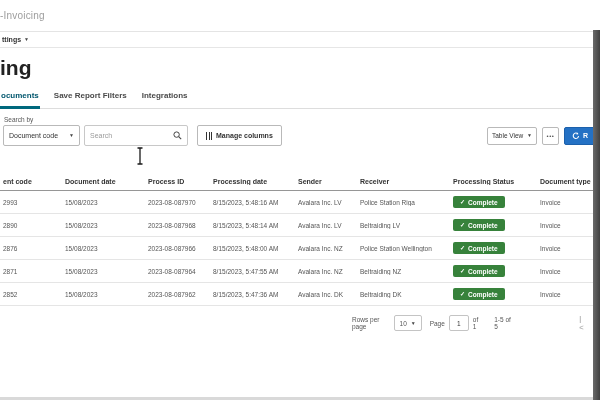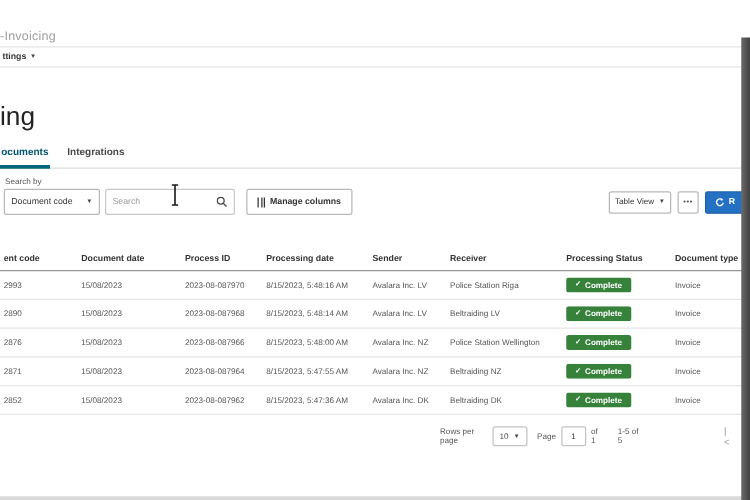--- a/index.html
+++ b/index.html
@@ -2,28 +2,28 @@
 <html><head>
 <meta charset="utf-8">
 <style>
   * { box-sizing: border-box; margin: 0; padding: 0; }
   html,body { width:600px; height:400px; }
   body {
     font-family: "Liberation Sans", sans-serif;
     background:#fff; color:#333; overflow:hidden; position:relative;
   }
   
-  .topbar { height:16px; border-bottom:1px solid #e4e4e4; display:flex; align-items:center;margin-top:22px; }
+  .topbar { height:32px; border-bottom:1px solid #e4e4e4; display:flex; align-items:center; }
   .brand { font-size:10px; color:#9d9d9d; letter-spacing:.2px; }
   
   .subbar { height:16px; border-bottom:1px solid #e6e6e6; display:flex; align-items:center; padding-left:2px; }
   .settings { font-size:7px; font-weight:600; color:#333; cursor:pointer; display:flex; align-items:center; gap:3px; }
   .caret { font-size:5px; color:#444; line-height:1; }
   
-  .page-title { font-size:21px; font-weight:400; color:#222; margin-top:28px; line-height:1.1; }
+  .page-title { font-size:21px; font-weight:700; color:#222; margin-top:8px; line-height:1.1; }
   
   .tabs { display:flex; gap:13px; margin-top:12px; border-bottom:1px solid #ddd;text-align:right; }
   .tab { font-size:8px; font-weight:700; color:#4a4a4a; padding:0 1px 6px 1px; cursor:pointer; }
   .tab.active { color:#00566d; border-bottom:3px solid #00687d; margin-bottom:-1px; }
   
   .search-by { font-size:6.5px; color:#555; margin:7px 0 2px 4px; }
   .toolbar { display:flex; align-items:center; padding-left:3px; position:relative; }
   .ctl { border:1px solid #b9b9b9; border-radius:2px; background:#fff; font-size:7px; color:#333;
          display:flex; align-items:center; height:21px; cursor:pointer; }
   .field-select { width:77px; justify-content:space-between; padding:0 5px; }
@@ -71,20 +71,21 @@
   <span class="settings">
     <span>ttings</span>
     <span class="caret">▼</span>
   </span>
 </div>
 
 <h1 class="page-title">ing</h1>
 
 <div class="tabs">
   <div class="tab active">ocuments</div>
+  <div class="tab">Save Report Filters</div>
   <div class="tab">Integrations</div>
 </div>
 
 <div class="search-by">Search by</div>
 <div class="toolbar">
   <div class="ctl field-select">
     <span>Document code</span>
     <span class="caret">▼</span>
   </div>
   <div class="ctl search-box">

